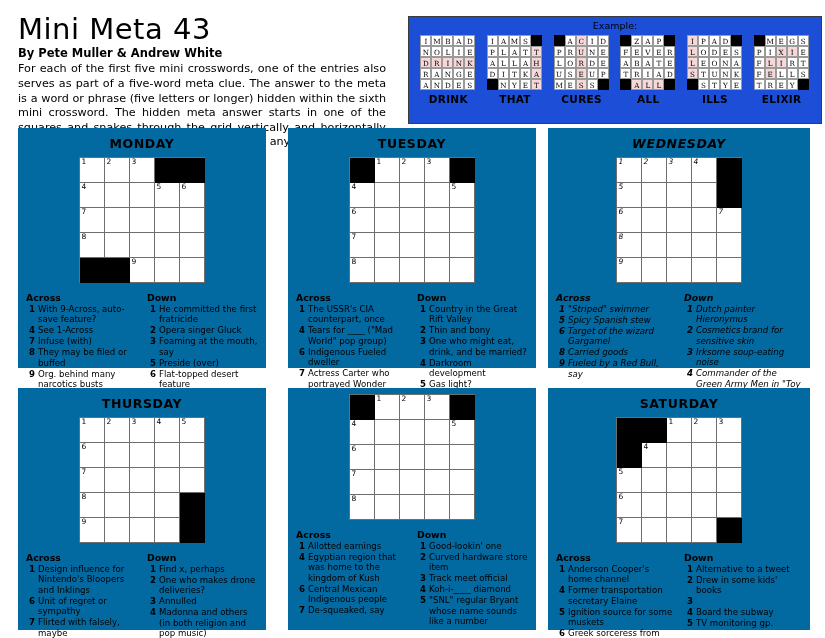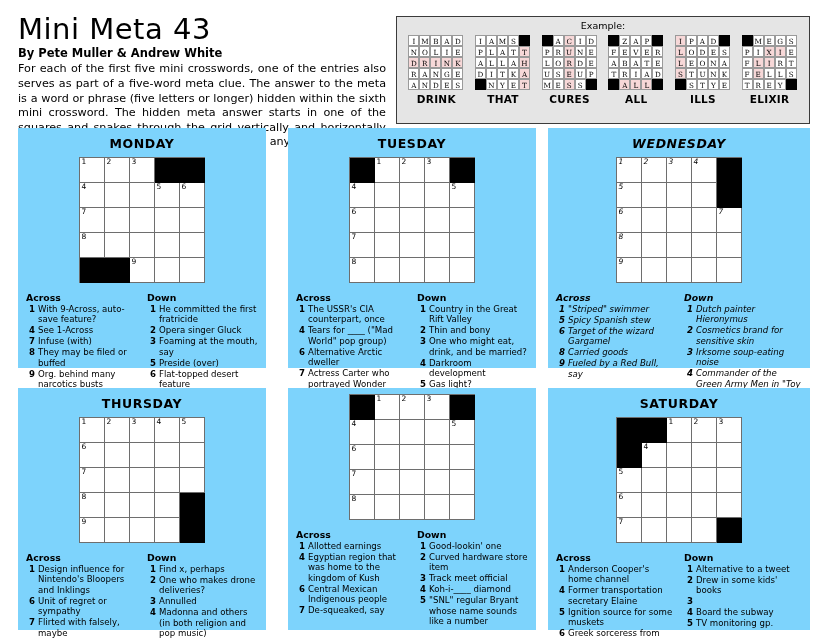--- a/index.html
+++ b/index.html
@@ -25,23 +25,23 @@
     font-family: "DejaVu Sans", sans-serif;
   }
   .intro {
     font-size: 11.2px; line-height: 1.30; text-align: justify;
     font-family: "DejaVu Sans", sans-serif;
     margin: 0; width: 368px;
   }
 
   
   .example-box {
-    position: absolute; left: 396px; top: 16px;
+    position: absolute; left: 408px; top: 16px;
     width: 414px; height: 108px;
-    border: 1px solid #3b3b3b; background: #e5e5e5;
+    border: 1px solid #3b3b3b; background: #1d4ed8;
   }
   .example-label {
     text-align: center; font-size: 9.5px; margin-top: 3px;
     font-family: "DejaVu Sans", sans-serif;
   }
   .example-row {
     display: flex; justify-content: space-around;
     align-items: flex-start; margin-top: 4px; padding: 0 6px;
   }
   .ex-item { display: flex; flex-direction: column; align-items: center; }
@@ -57,21 +57,21 @@
   .ex-cell.black { background: #000; border-color: #000; }
   .ex-cell.hl { background: #f7d8d8; }
   .ex-word {
     margin-top: 3px; font-size: 10.5px; font-weight: bold;
     font-family: "DejaVu Sans", sans-serif; letter-spacing: .3px;
   }
 
   
   .panel {
     position: absolute;
-    background: #7dd3fc;
+    background: #0369a1;
     padding: 6px 8px 8px 8px;
   }
   .panel-title {
     text-align: center; font-weight: bold; font-size: 12.5px;
     letter-spacing: .6px; margin: 2px 0 6px 0;
     font-family: "DejaVu Sans", sans-serif;
   }
   .grid-wrap { display: flex; justify-content: center; }
   .xgrid {
     display: grid;
@@ -462,21 +462,21 @@
             <div class="clue">
               <span class="n">1</span>
               <span class="t">The USSR's CIA counterpart, once</span>
             </div>
             <div class="clue">
               <span class="n">4</span>
               <span class="t">Tears for ____ ("Mad World" pop group)</span>
             </div>
             <div class="clue">
               <span class="n">6</span>
-              <span class="t">Alternative Arctic dweller</span>
+              <span class="t">Indigenous Fueled dweller</span>
             </div>
             <div class="clue">
               <span class="n">7</span>
               <span class="t">Actress Carter who portrayed Wonder Woman</span>
             </div>
             <div class="clue">
               <span class="n">8</span>
               <span class="t">Lightning's pal in "Cars"</span>
             </div>
           </div>

